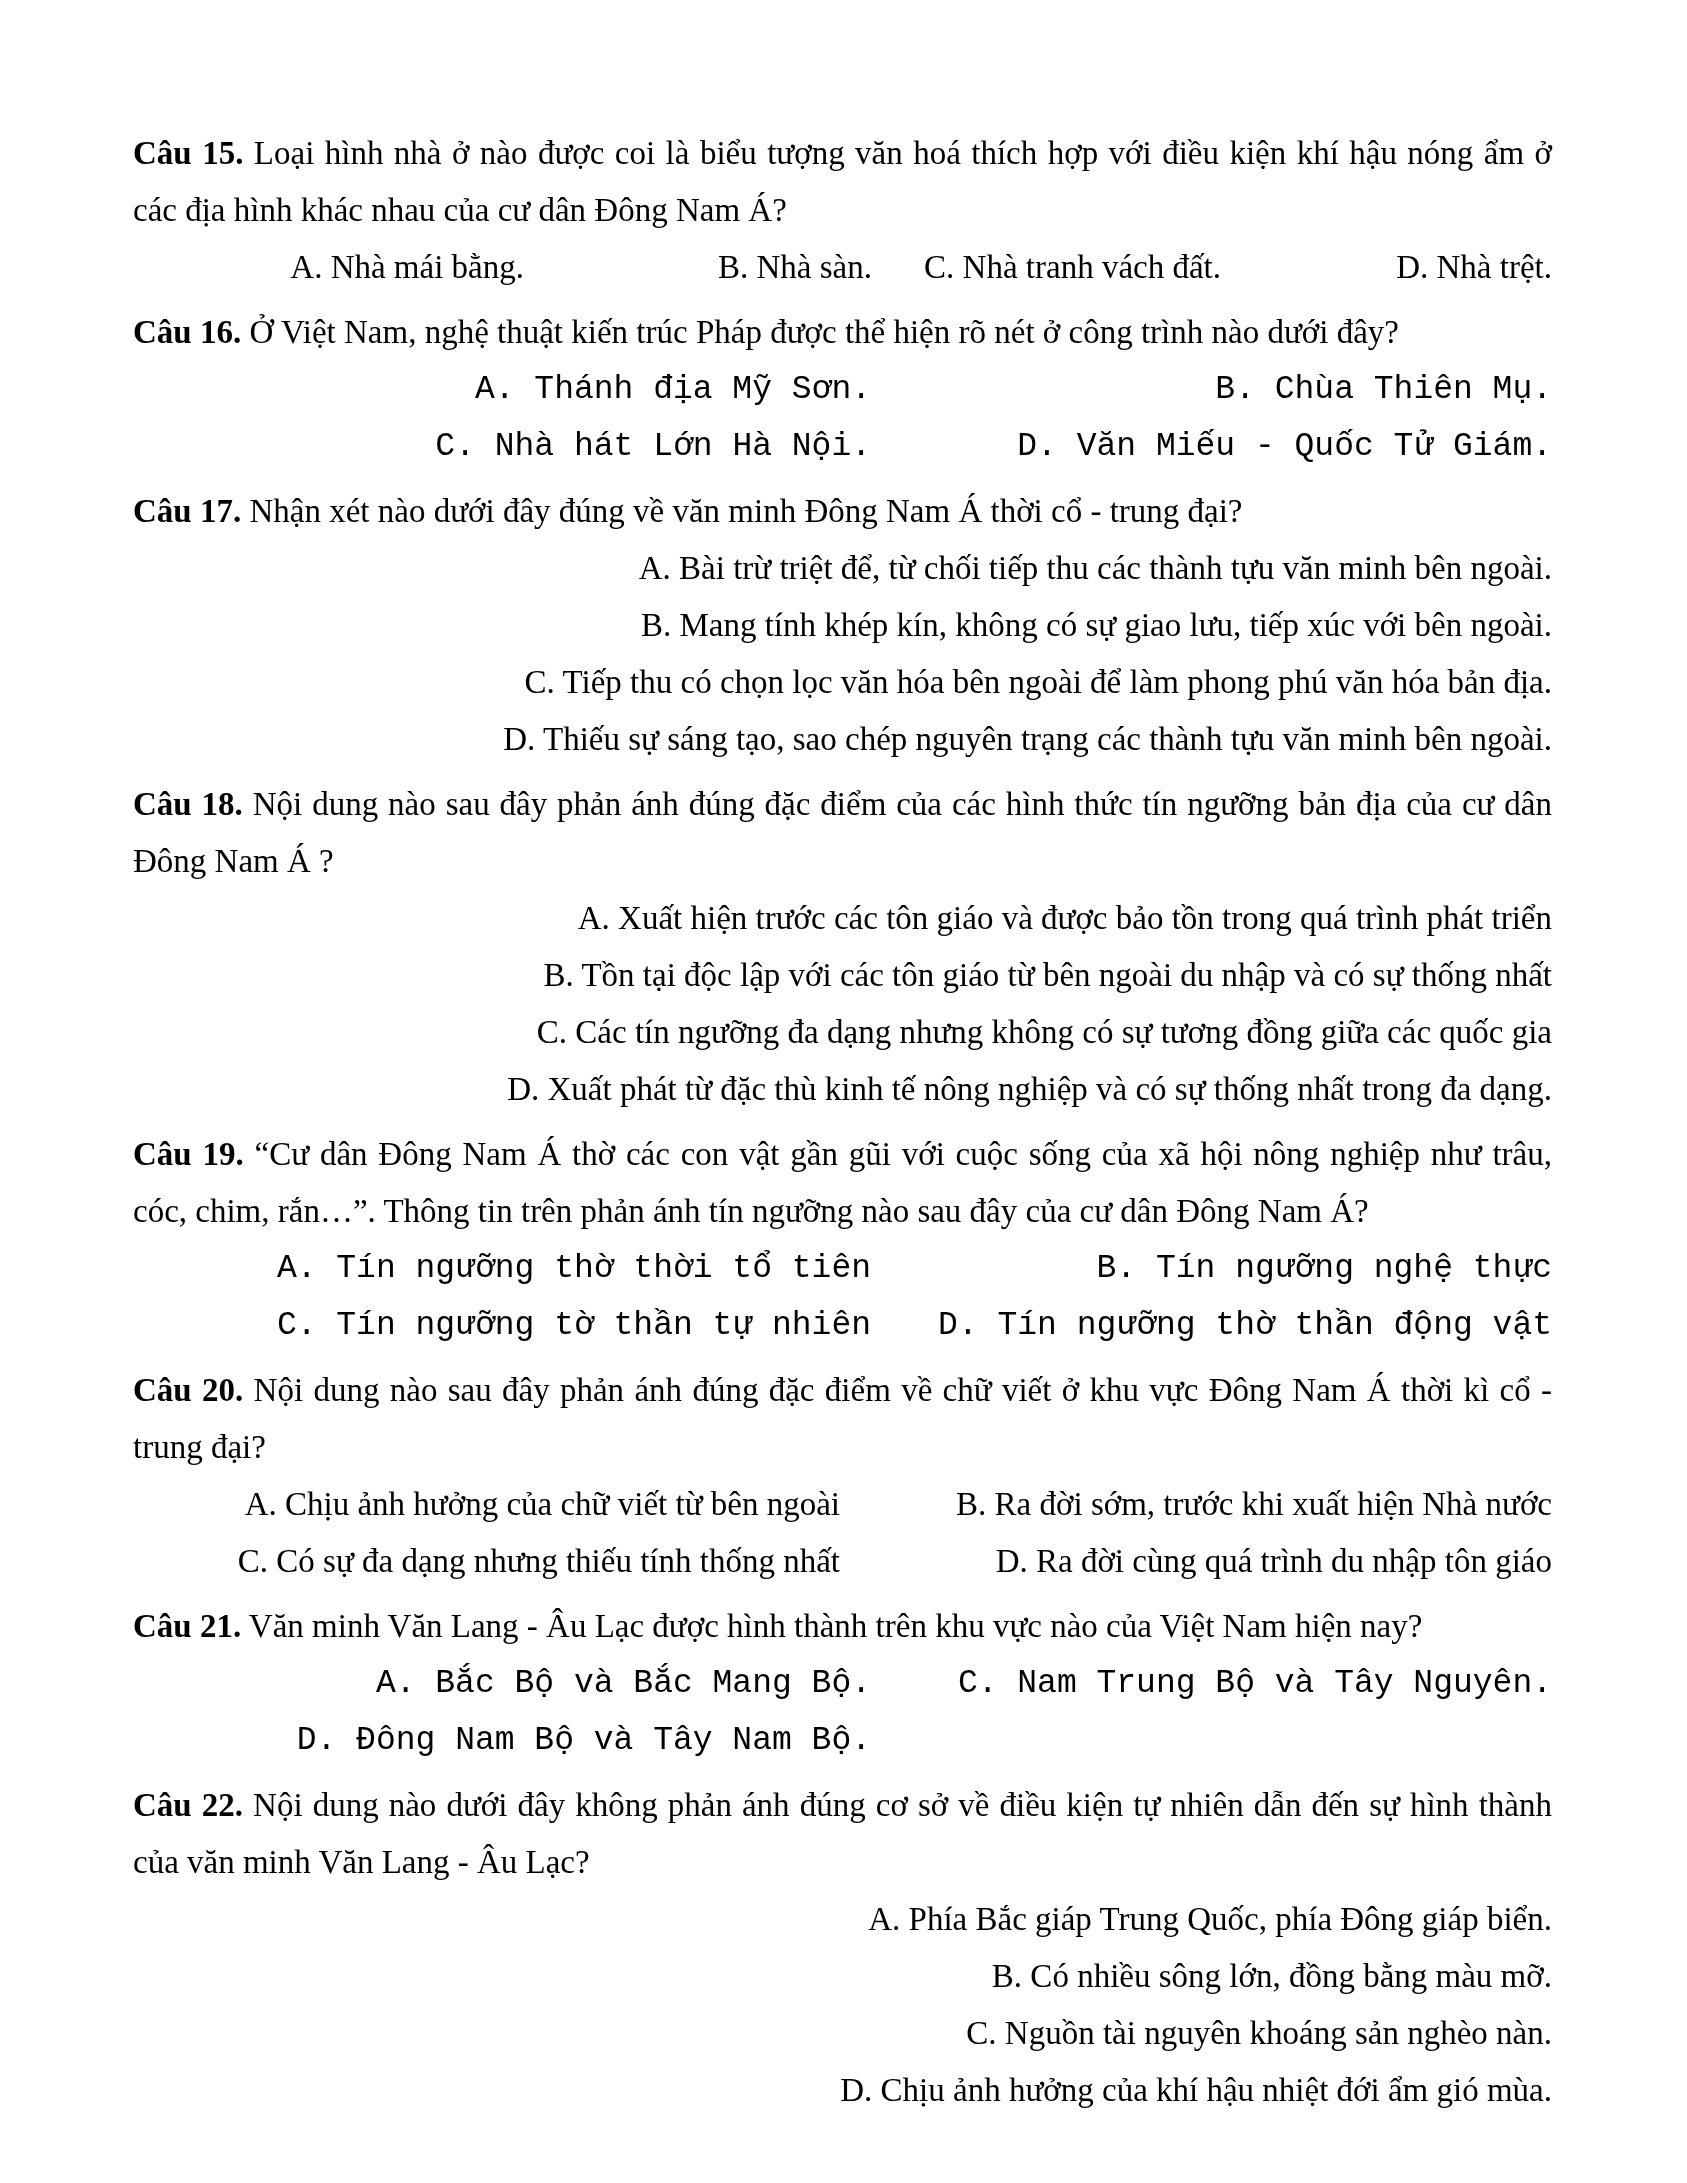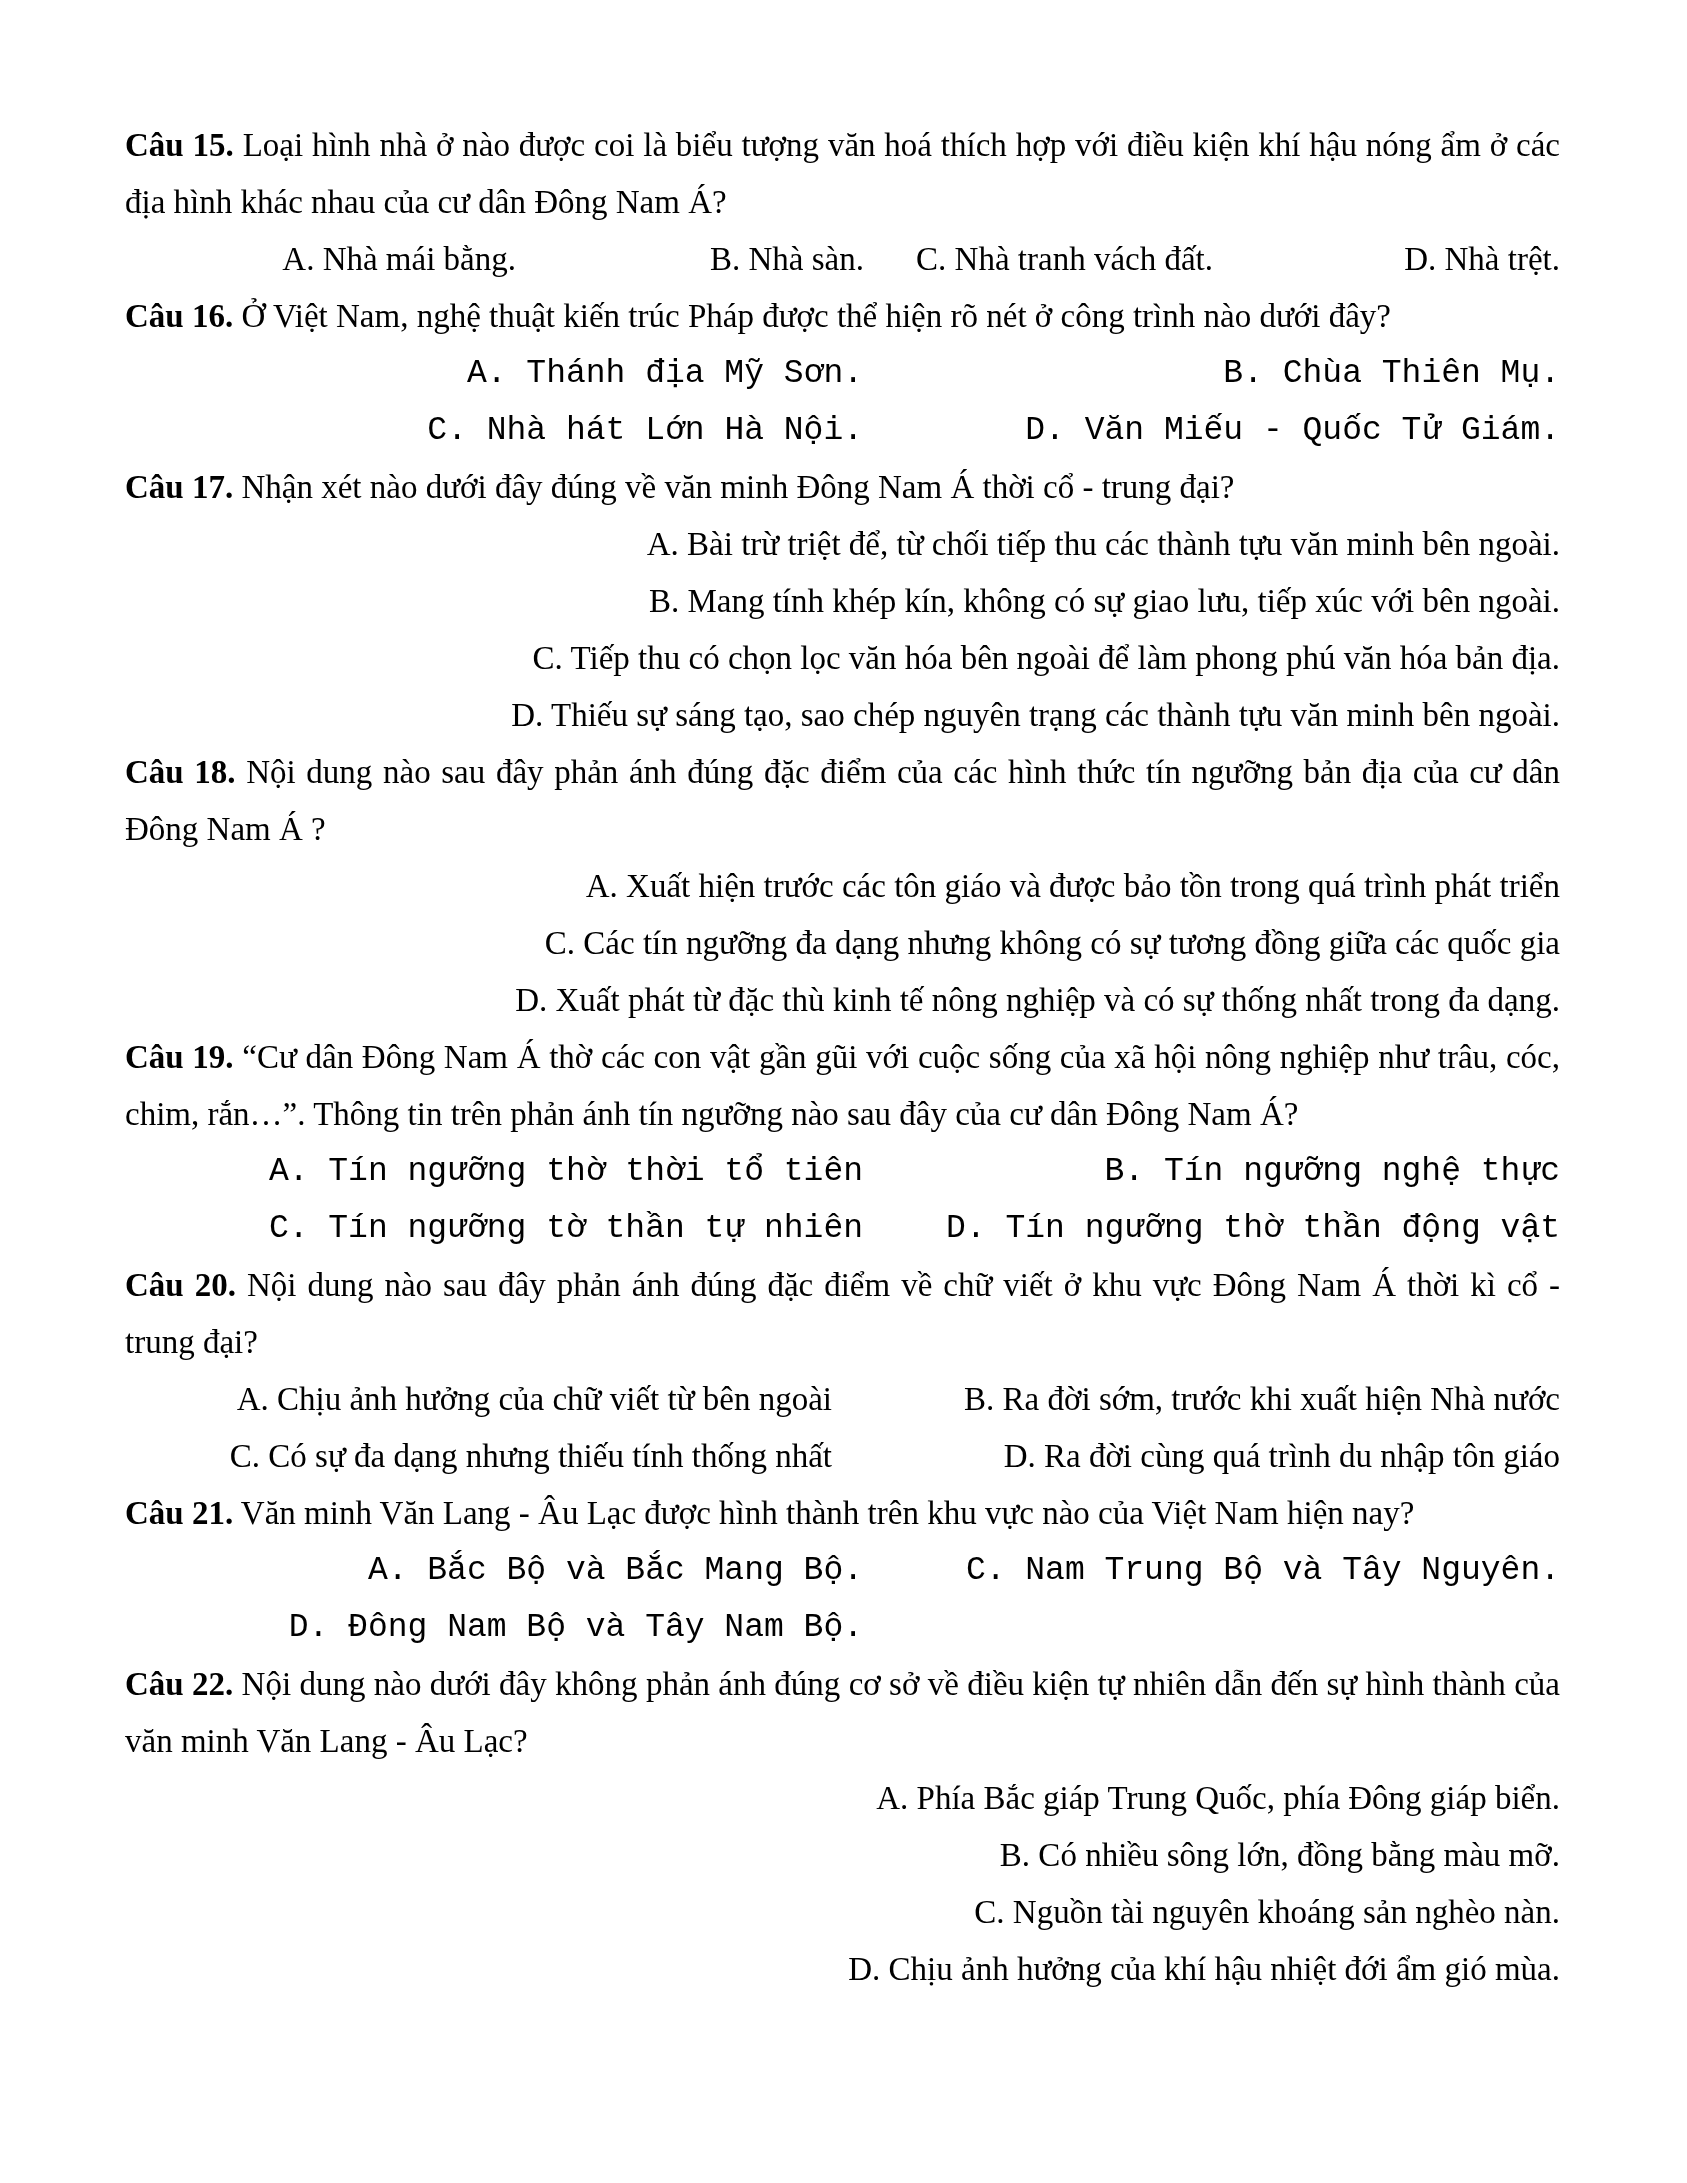--- a/index.html
+++ b/index.html
@@ -13,21 +13,21 @@
     height: 2183px;
     box-sizing: border-box;
     padding: 117px 127px 0 125px;
     background: #ffffff;
     color: #000000;
     font-family: "Liberation Serif", "DejaVu Serif", serif;
     font-size: 33px;
     line-height: 57px;
     overflow: hidden;
   }
-  .question { margin: 0; }
+  .question { margin: 8px; }
   .stem {
     margin: 0;
     text-align: justify;
   }
   .qnum { font-weight: bold; }
   .stem-bold { font-weight: normal; }
   .opts { padding-left: 43px; text-align: right; }
   .opts-stack .opt { display: block; }
   .opts-grid2 {
     display: grid;
@@ -76,20 +76,21 @@
       <span class="opt">B. Mang tính khép kín, không có sự giao lưu, tiếp xúc với bên ngoài.</span>
       <span class="opt">C. Tiếp thu có chọn lọc văn hóa bên ngoài để làm phong phú văn hóa bản địa.</span>
       <span class="opt">D. Thiếu sự sáng tạo, sao chép nguyên trạng các thành tựu văn minh bên ngoài.</span>
     </div>
   </section>
 
   <section class="question">
     <p class="stem"><b class="qnum">Câu 18.</b> <span>Nội dung nào sau đây phản ánh đúng đặc điểm của các hình thức tín ngưỡng bản địa của cư dân Đông Nam Á ?</span></p>
     <div class="opts opts-stack">
       <span class="opt">A. Xuất hiện trước các tôn giáo và được bảo tồn trong quá trình phát triển</span>
+      <span class="opt">B. Tồn tại độc lập với các tôn giáo từ bên ngoài du nhập và có sự thống nhất</span>
       <span class="opt">C. Các tín ngưỡng đa dạng nhưng không có sự tương đồng giữa các quốc gia</span>
       <span class="opt">D. Xuất phát từ đặc thù kinh tế nông nghiệp và có sự thống nhất trong đa dạng.</span>
     </div>
   </section>
 
   <section class="question">
     <p class="stem"><b class="qnum">Câu 19.</b> <span>“Cư dân Đông Nam Á thờ các con vật gần gũi với cuộc sống của xã hội nông nghiệp như trâu, cóc, chim, rắn…”. Thông tin trên phản ánh tín ngưỡng nào sau đây của cư dân Đông Nam Á?</span></p>
     <div class="opts opts-grid2">
       <span class="opt">A. Tín ngưỡng thờ thời tổ tiên</span>
       <span class="opt">B. Tín ngưỡng nghệ thực</span>

